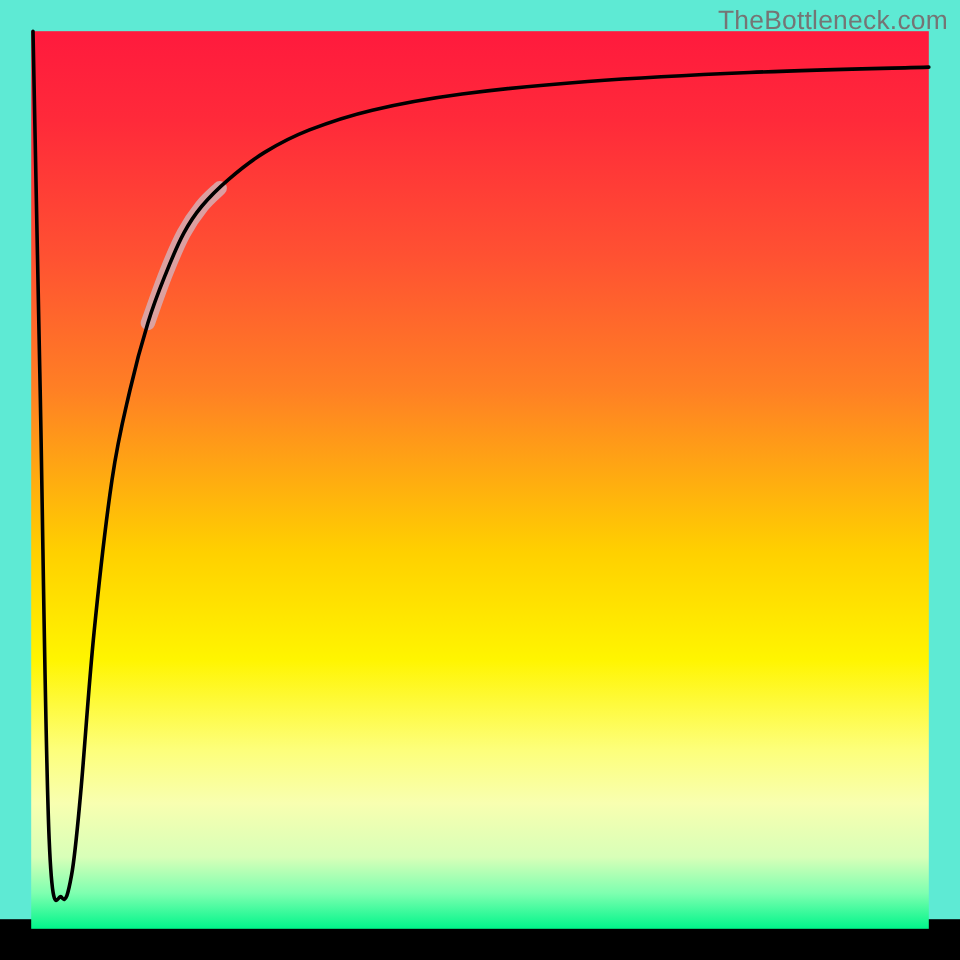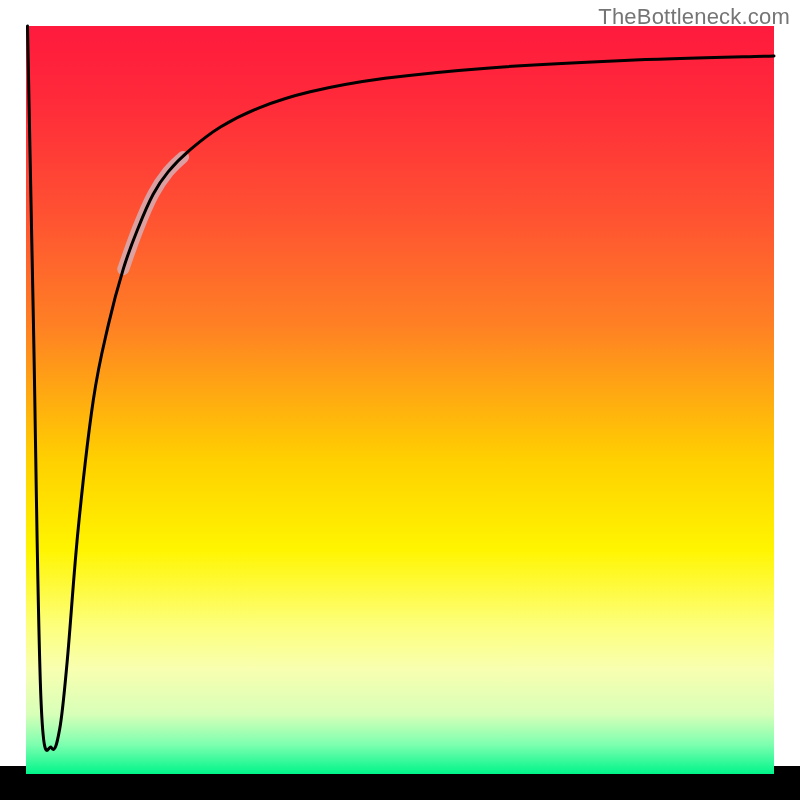--- a/index.html
+++ b/index.html
@@ -7,21 +7,21 @@
     padding: 0;
     width: 800px;
     height: 800px;
     background: #000;
     font-family: Arial, Helvetica, sans-serif;
   }
   .frame {
     position: absolute;
     left: 0; top: 0;
     width: 800px; height: 766px;
-    background: #ffffff;
+    background: #5eead4;
   }
   .plot {
     position: absolute;
     left: 26px;
     top: 26px;
     width: 748px;
     height: 748px;
     
     
     background: linear-gradient(to bottom,

